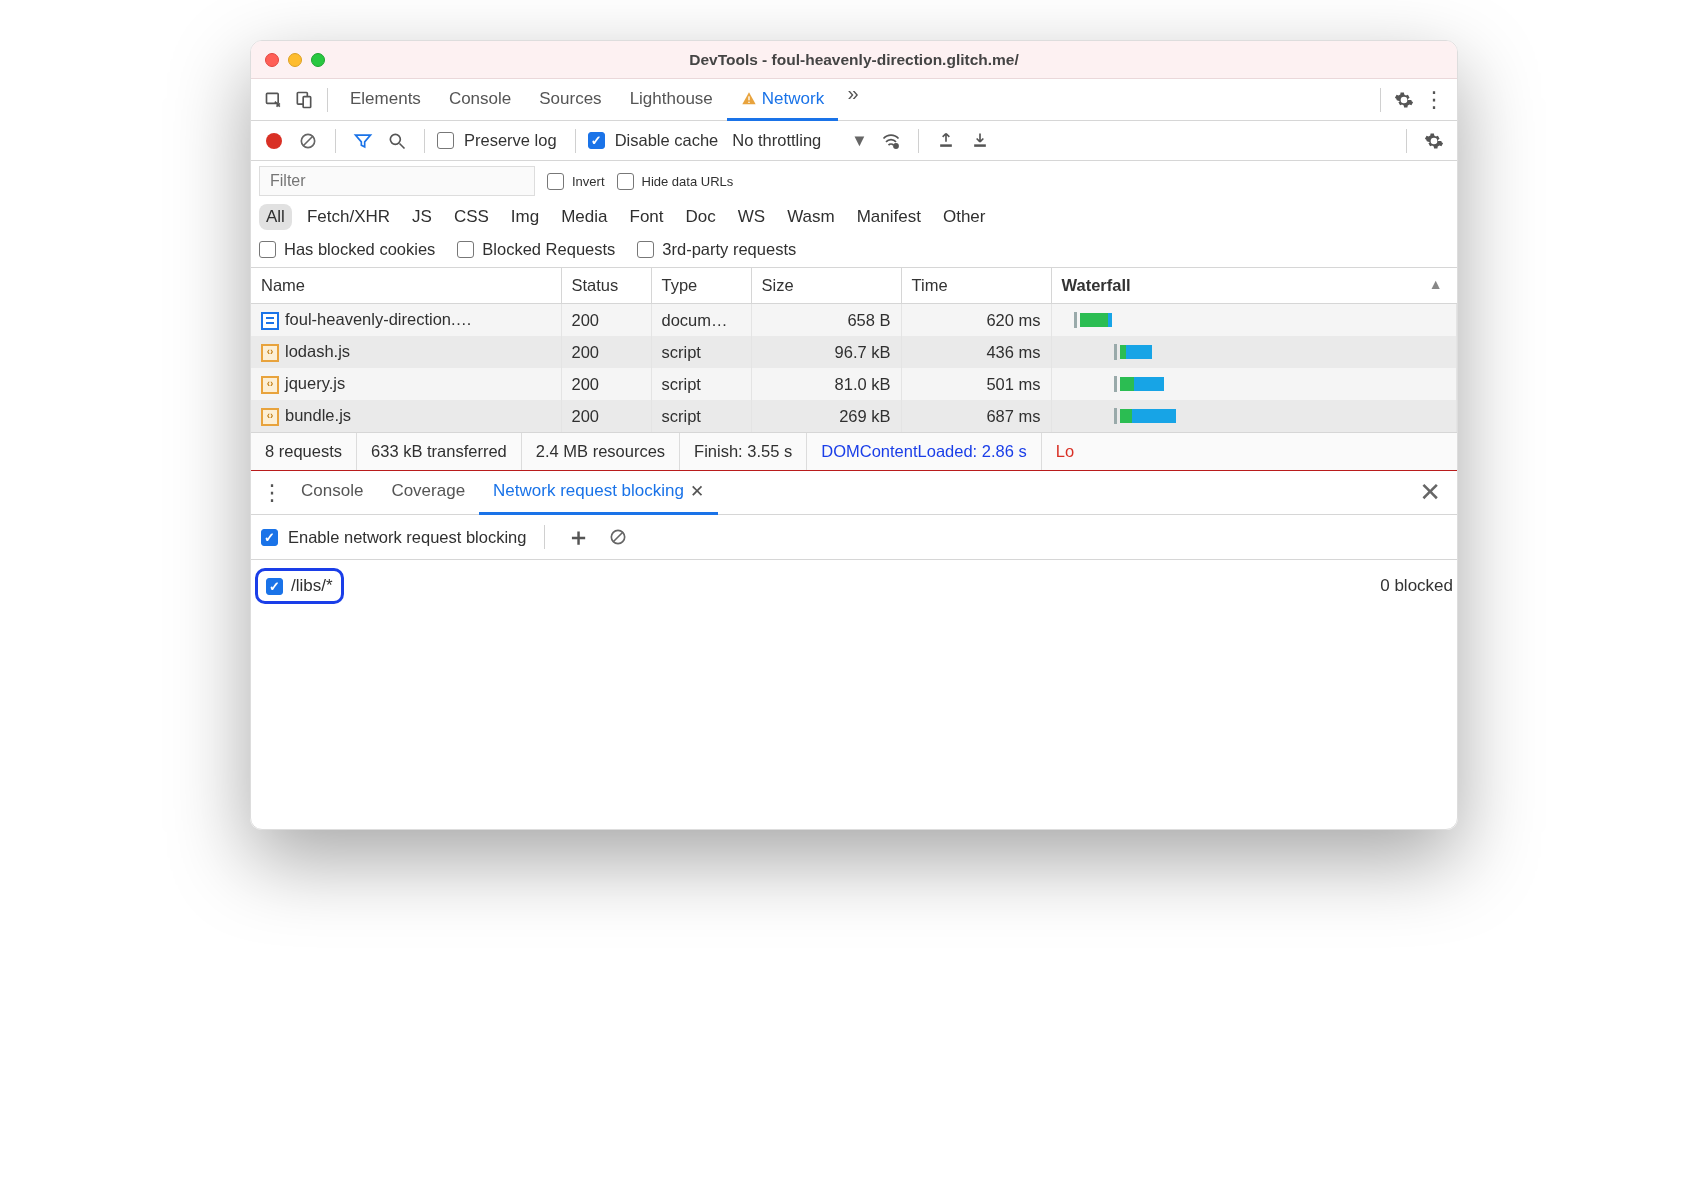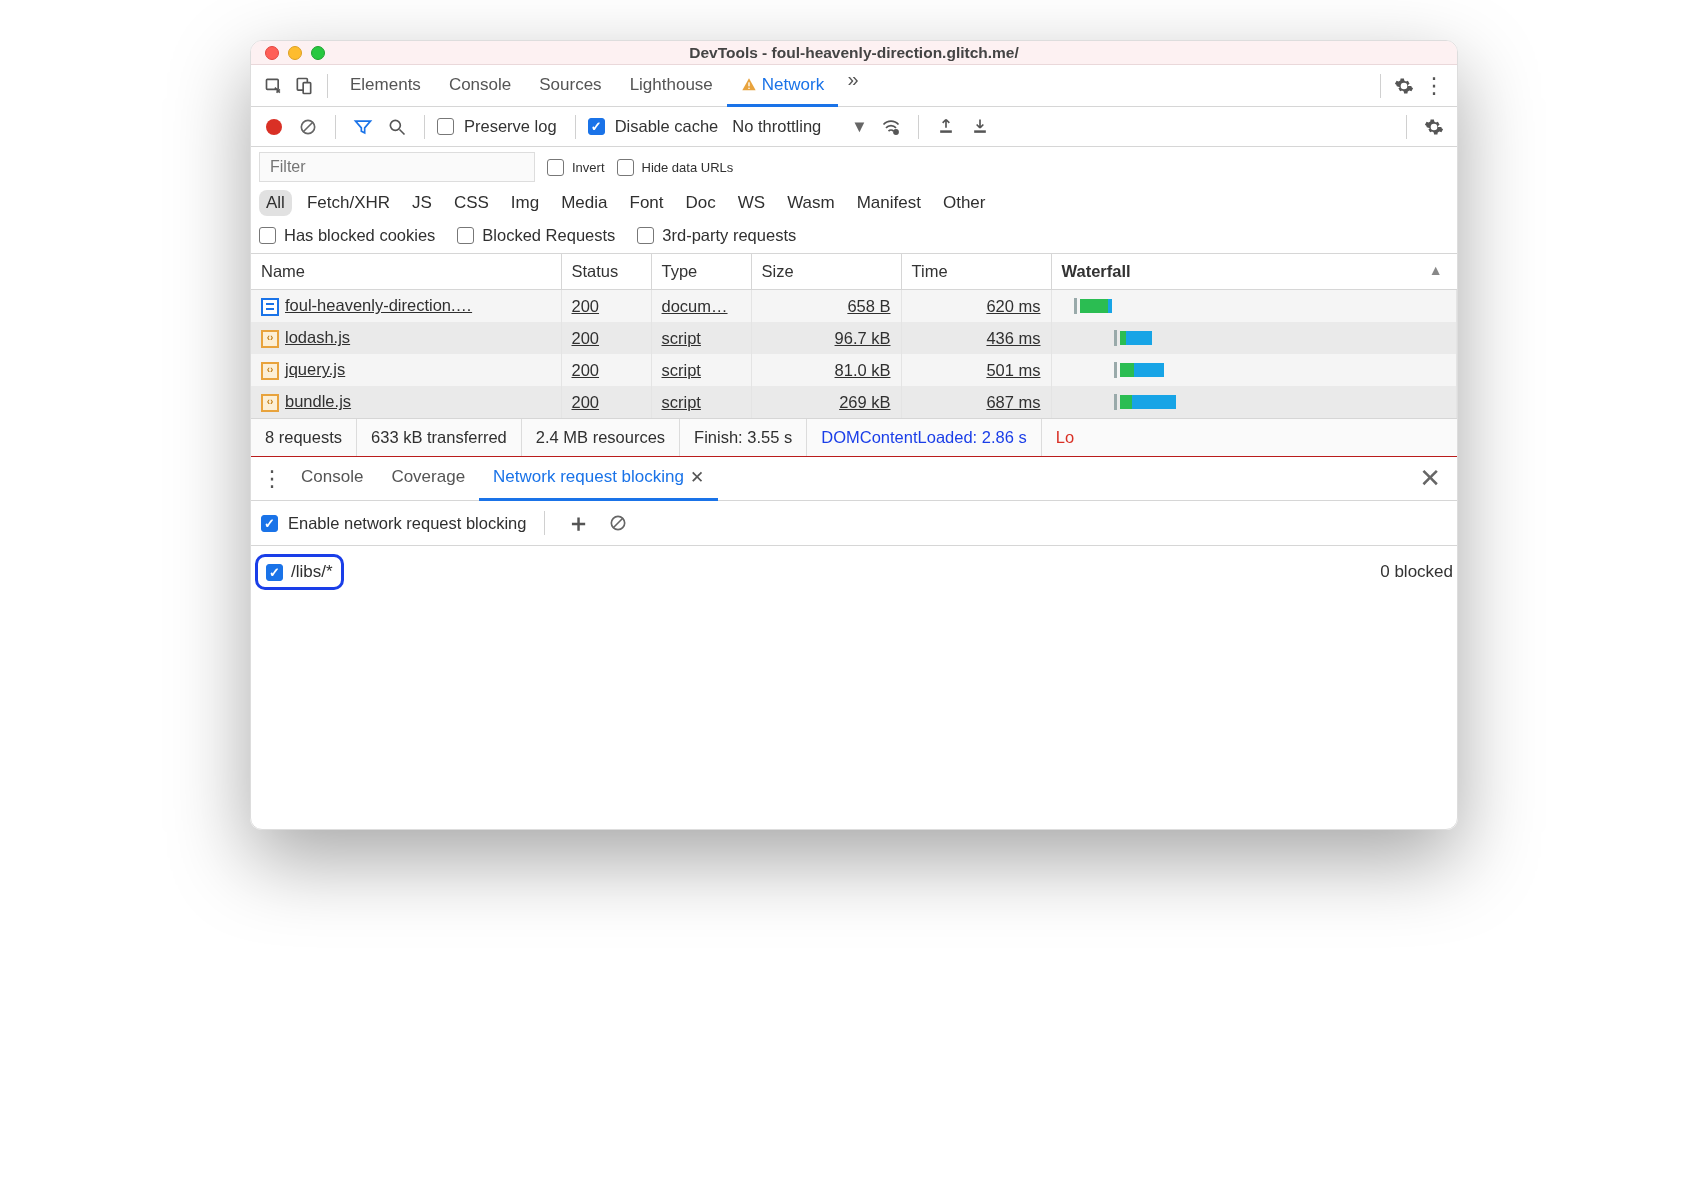--- a/index.html
+++ b/index.html
@@ -12,21 +12,21 @@
     height: 790px;
     border-radius: 12px;
     overflow: hidden;
     border: 1px solid #ddd;
     box-shadow: 0 30px 80px rgba(0,0,0,.35);
     margin: 40px auto;
   }
   
   .titlebar {
     background: #fdf1f2;
-    height: 24px;
+    height: 38px;
     display: flex;
     align-items: center;
     padding: 0 14px;
     border-bottom: 1px solid #ead8da;
     position: relative;
   }
   .traffic { display:flex; gap:9px; }
   .dot { width: 14px; height: 14px; border-radius: 50%; }
   .dot.red { background:#ff5f57; border:1px solid #e24640;}
   .dot.yellow { background:#febc2e; border:1px solid #dca023;}
@@ -89,21 +89,21 @@
   table.net { width:100%; border-collapse:collapse; table-layout:fixed; }
   table.net th {
     text-align:left; font-weight:400; font-size:16.5px; color:#333;
     padding:8px 10px; border-bottom:1px solid #d6d6d6; border-right:1px solid #d6d6d6;
     background:#fff;
   }
   table.net th:last-child { border-right:none; position:relative;font-weight:bold; }
   .sort-arrow { position:absolute; right:14px; color:#888; font-size:14px; }
   table.net td {
     padding:6px 10px; border-right:1px solid #e4e4e4; font-size:16.5px;
-    white-space:nowrap; overflow:hidden; text-overflow:ellipsis;text-decoration:underline;
+    white-space:nowrap; overflow:hidden; text-overflow:ellipsis;
   }
   table.net tr:nth-child(even) td { background:#eaeaea; }
   table.net tr:nth-child(odd) td { background:#f5f5f5; }
   .col-size, .col-time { text-align:right; }
   .file-ico { width:18px; height:18px; flex-shrink:0; vertical-align:middle; margin-right:6px; }
   .file-ico.doc { border:2px solid #1a73e8; background:#fff; position:relative; display:inline-block; }
   .file-ico.doc::before { content:""; position:absolute; left:3px; right:3px; top:3px; bottom:3px;
      background:repeating-linear-gradient(#1a73e8 0 2px, transparent 2px 5px); }
   .file-ico.script { border:2px solid #e8a33d; background:#fcefd6; position:relative; display:inline-block; }
   .file-ico.script::after { content:"‹›"; position:absolute; left:0; right:0; text-align:center;

